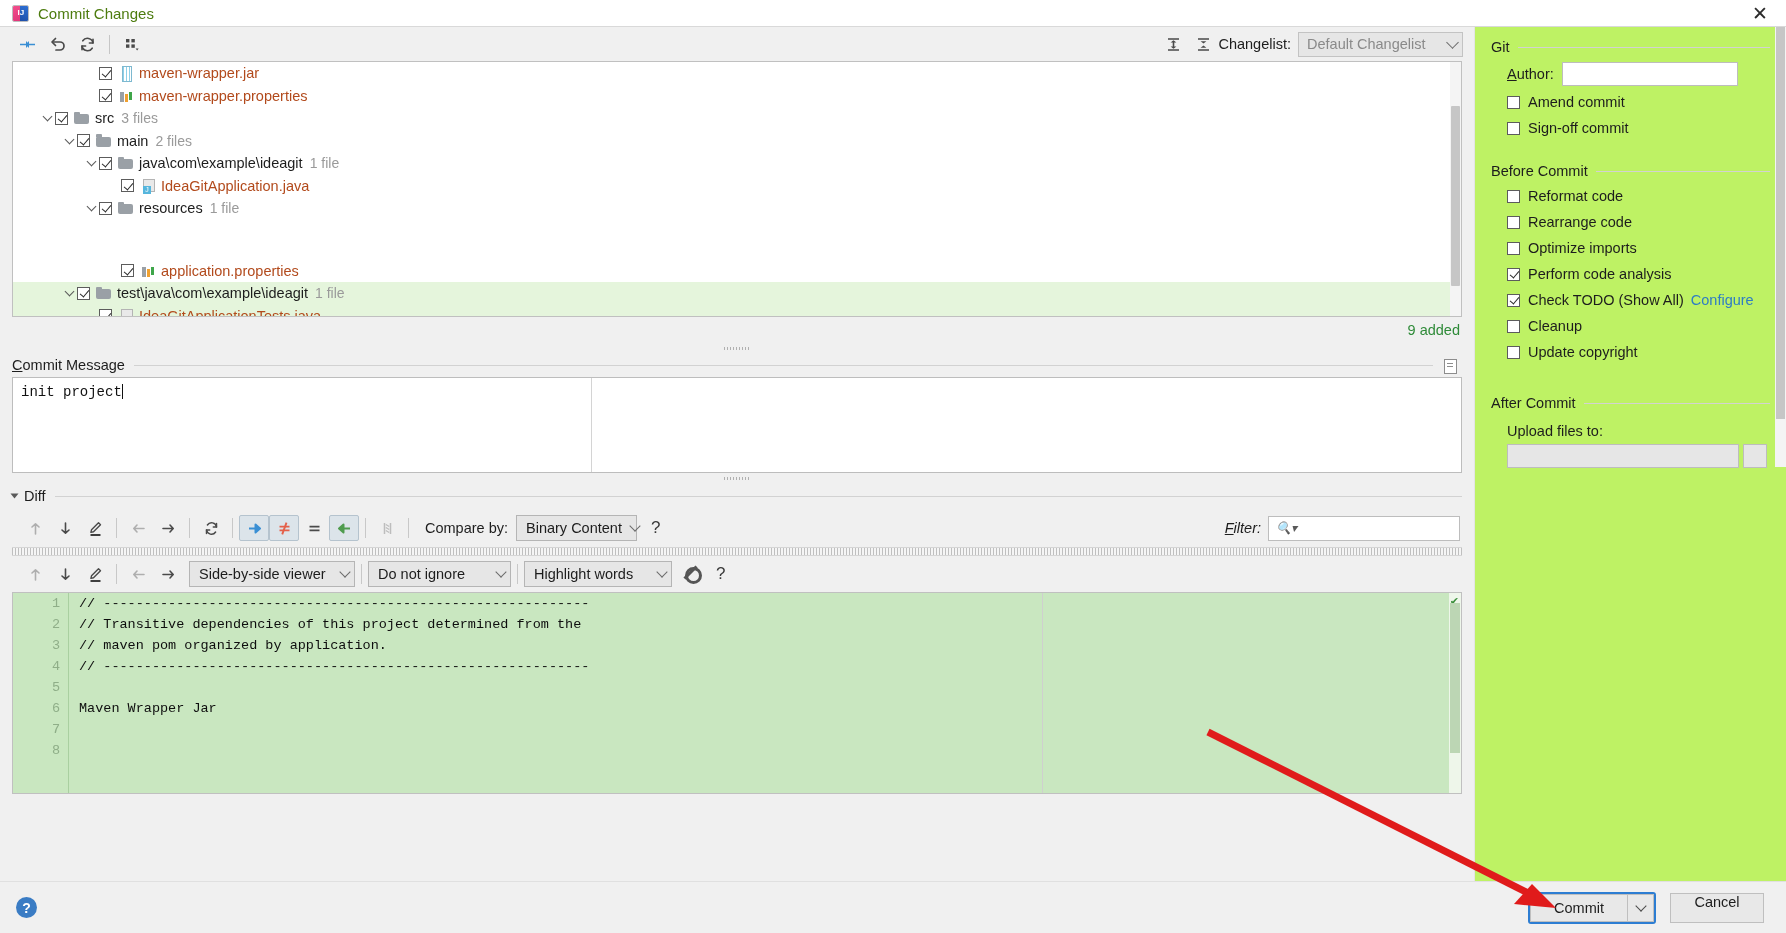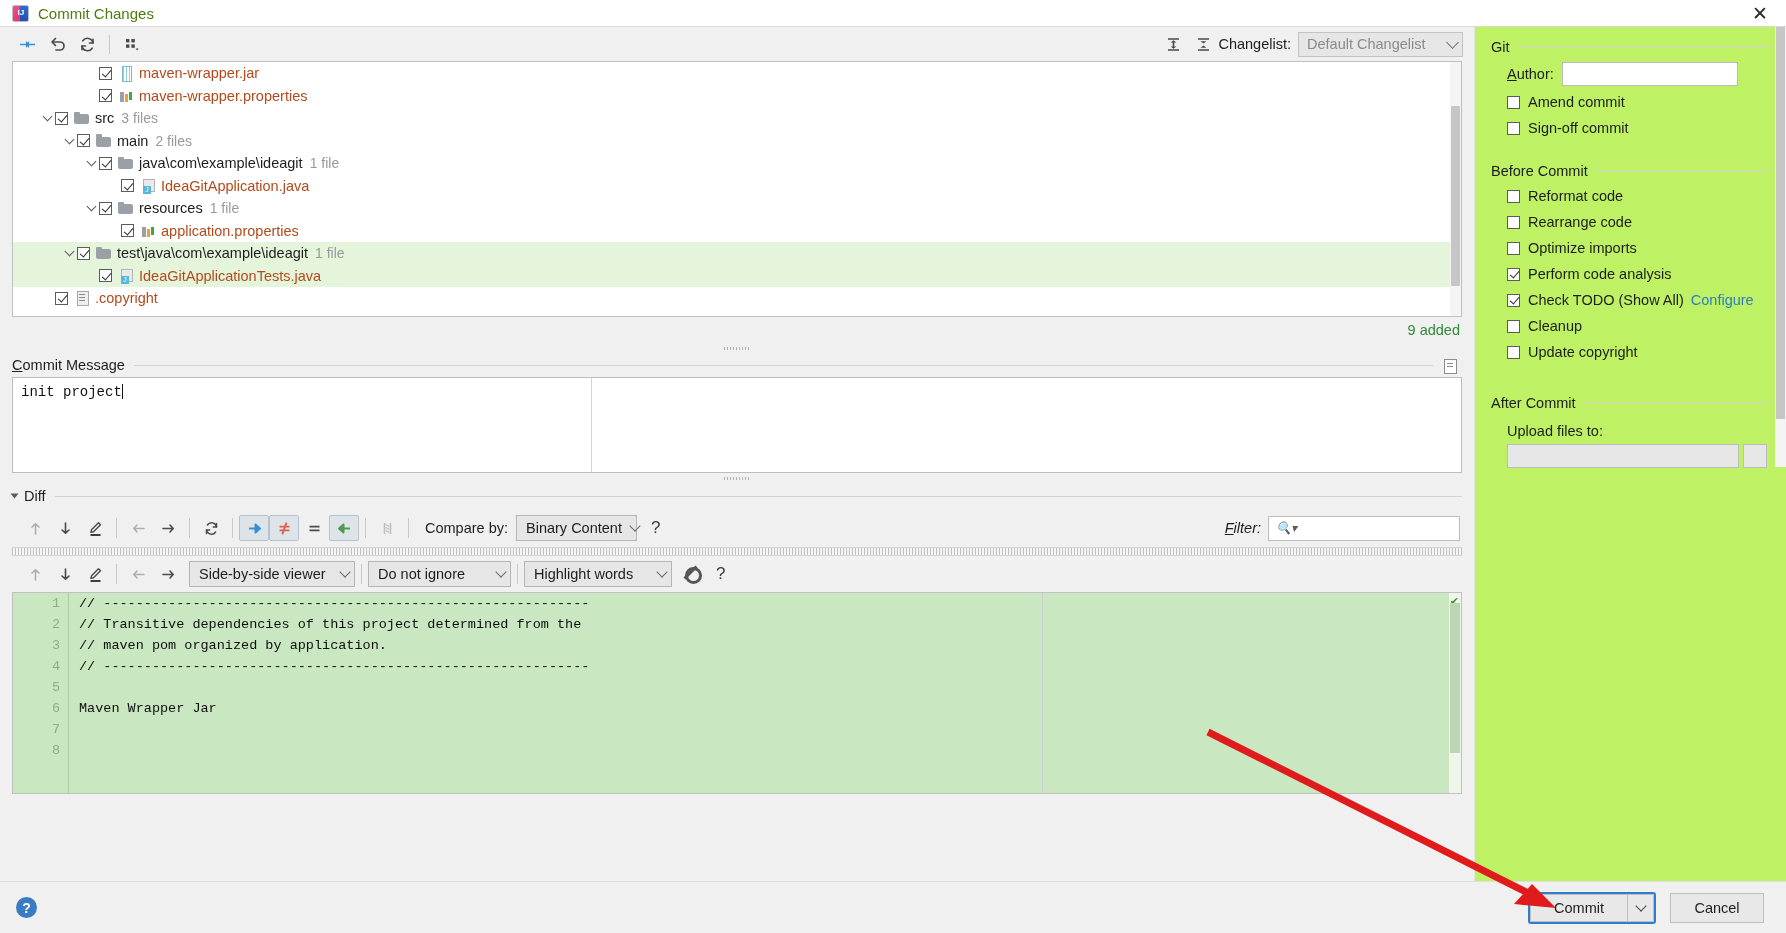--- a/index.html
+++ b/index.html
@@ -357,21 +357,21 @@
     display:flex; align-items:center; justify-content:center;
     font-size:14.5px; cursor:pointer; padding:0 14px;
   }
   .commit-arrow {
     width:26px; height:28px; background:#e8e8e8;
     border:1px solid #bfbfbf; border-left:none;
     display:flex; align-items:center; justify-content:center; cursor:pointer;
   }
   .cancel-btn {
     height:30px; min-width:94px; background:#e8e8e8; border:1px solid #bfbfbf;
-    display:flex; align-items:center; justify-content:center;
+    display:flex; justify-content:center;
     font-size:14.5px; cursor:pointer; padding:0 16px;
   }
 
   
   .annot { position:absolute; left:0; top:0; width:1786px; height:933px;
            pointer-events:none; z-index:50; }
   svg.icn { display:block; }
 </style>
 </head>
 <body>
@@ -496,21 +496,21 @@
             </div>
             <div class="trow" style="padding-left: 70px;">
               <span class="arrow">
                 <i></i>
               </span>
               <span class="cbx on"></span>
               <span class="ficon ico-folder"></span>
               <span class="dname">resources</span>
               <span class="fcount">1 file</span>
             </div>
-            <div class="trow" style="padding-left: 92px;">
+            <div class="trow" style="padding-left: 92px; margin-top: 40px;">
               <span class="arrow empty"></span>
               <span class="cbx on"></span>
               <span class="ficon ico-prop"></span>
               <span class="fname">application.properties</span>
             </div>
             <div class="trow sel" style="padding-left: 48px;">
               <span class="arrow">
                 <i></i>
               </span>
               <span class="cbx on"></span>

